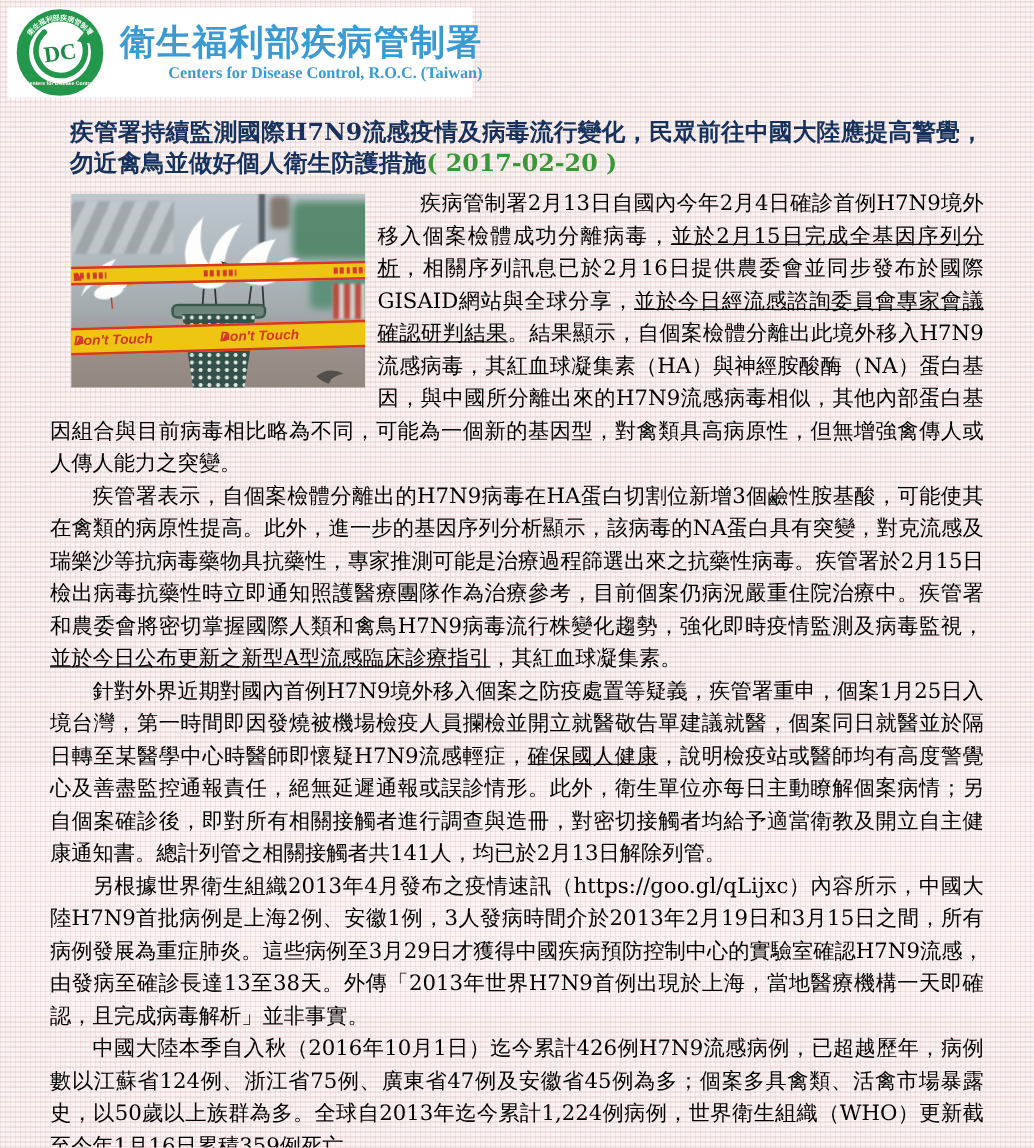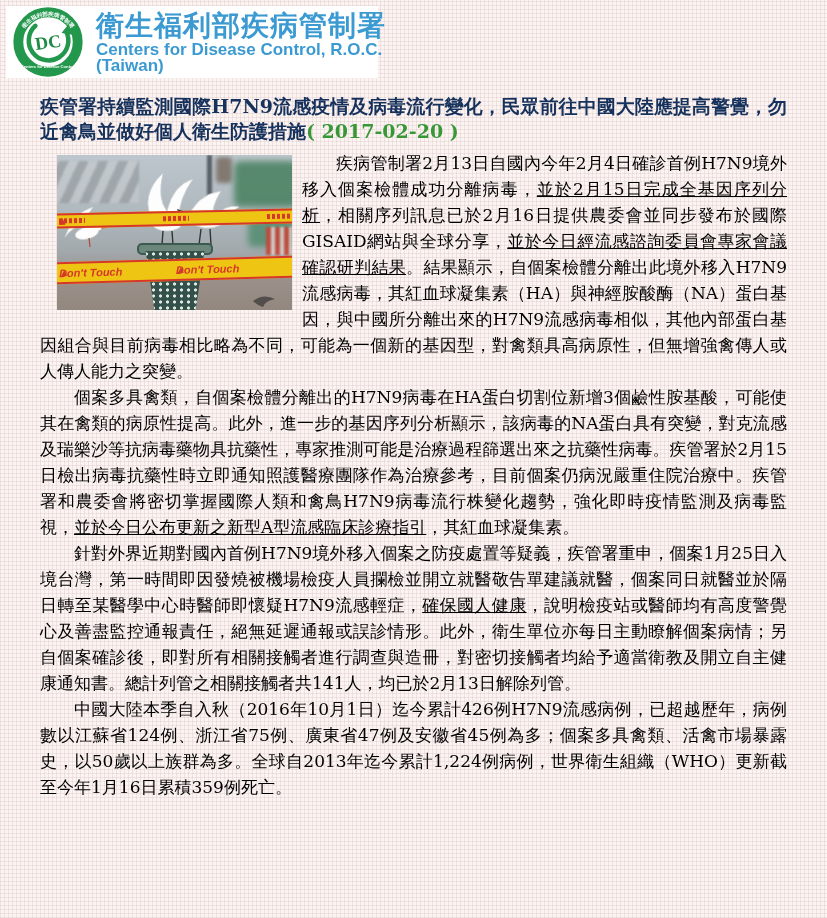--- a/index.html
+++ b/index.html
@@ -19,27 +19,27 @@
     width:372px;height:72px;margin:6px 0 0 6px;background:#ffffff;
     padding-left:6px;box-sizing:border-box;
   }
   .logo-wrap{width:72px;height:72px;flex:0 0 auto;}
   .org-zh{
     font-family:"Liberation Sans","DejaVu Sans",sans-serif;
     font-size:28px;font-weight:bold;color:#3b9ad1;letter-spacing:1px;line-height:32px;
     white-space:nowrap;
   }
   .org-en{
-    font-family:Liberation Sans, sans-serif;
-    font-size:17px;font-weight:bold;color:#3b9ad1;line-height:16px;
+    font-family:Liberation Serif, serif;
+    font-size:13px;font-weight:bold;color:#3b9ad1;line-height:16px;text-align:right;
   }
 
   
   h1.article-title{
-    margin:16px 40px 6px 40px;
+    margin:16px 40px 6px 56px;
     font-size:19px;line-height:25px;font-weight:bold;color:#16325c;
     text-align:justify;
   }
   h1 .date{color:#389838;font-weight:bold;}
 
   
   .article-body{margin:0 40px;font-size:17px;line-height:26px;color:#000;text-align:justify;}
   .paragraphs p{margin:0;text-indent:2em;}
   .paragraphs .u{text-decoration:underline;}
 
@@ -178,19 +178,20 @@
         <span class="tape-item">
             <span class="tri">▲</span>
             <span>Don't Touch</span>
           </span>
         <span class="tape-item"></span>
       </div>
     </div>
 
     <div class="paragraphs">
         <p><span>疾病管制署2月13日自國內今年2月4日確診首例H7N9境外移入個案檢體成功分離病毒，</span><span class="u">並於2月15日完成全基因序列分析</span><span>，相關序列訊息已於2月16日提供農委會並同步發布於國際GISAID網站與全球分享，</span><span class="u">並於今日經流感諮詢委員會專家會議確認研判結果</span><span>。結果顯示，自個案檢體分離出此境外移入H7N9流感病毒，其紅血球凝集素（HA）與神經胺酸酶（NA）蛋白基因，與中國所分離出來的H7N9流感病毒相似，其他內部蛋白基因組合與目前病毒相比略為不同，可能為一個新的基因型，對禽類具高病原性，但無增強禽傳人或人傳人能力之突變。</span></p>
-        <p><span>個案多具禽類，自個案檢體分離出的H7N9病毒在HA蛋白切割位新增3個鹼性胺基酸，可能使其在禽類的病原性提高。此外，進一步的基因序列分析顯示，該病毒的NA蛋白具有突變，對克流感及瑞樂沙等抗病毒藥物具抗藥性，專家推測可能是治療過程篩選出來之抗藥性病毒。疾管署於2月15日檢出病毒抗藥性時立即通知照護醫療團隊作為治療參考，目前個案仍病況嚴重住院治療中。疾管署和農委會將密切掌握國際人類和禽鳥H7N9病毒流行株變化趨勢，強化即時疫情監測及病毒監視，</span><span class="u">並於今日公布更新之新型A型流感臨床診療指引</span><span>，其紅血球凝集素。</span></p>
+        <p><span>疾管署表示，自個案檢體分離出的H7N9病毒在HA蛋白切割位新增3個鹼性胺基酸，可能使其在禽類的病原性提高。此外，進一步的基因序列分析顯示，該病毒的NA蛋白具有突變，對克流感及瑞樂沙等抗病毒藥物具抗藥性，專家推測可能是治療過程篩選出來之抗藥性病毒。疾管署於2月15日檢出病毒抗藥性時立即通知照護醫療團隊作為治療參考，目前個案仍病況嚴重住院治療中。疾管署和農委會將密切掌握國際人類和禽鳥H7N9病毒流行株變化趨勢，強化即時疫情監測及病毒監視，</span><span class="u">並於今日公布更新之新型A型流感臨床診療指引</span><span>，其紅血球凝集素。</span></p>
         <p><span>針對外界近期對國內首例H7N9境外移入個案之防疫處置等疑義，疾管署重申，個案1月25日入境台灣，第一時間即因發燒被機場檢疫人員攔檢並開立就醫敬告單建議就醫，個案同日就醫並於隔日轉至某醫學中心時醫師即懷疑H7N9流感輕症，</span><span class="u">確保國人健康</span><span>，說明檢疫站或醫師均有高度警覺心及善盡監控通報責任，絕無延遲通報或誤診情形。此外，衛生單位亦每日主動瞭解個案病情；另自個案確診後，即對所有相關接觸者進行調查與造冊，對密切接觸者均給予適當衛教及開立自主健康通知書。總計列管之相關接觸者共141人，均已於2月13日解除列管。</span></p>
+        <p><span>另根據世界衛生組織2013年4月發布之疫情速訊（https://goo.gl/qLijxc）內容所示，中國大陸H7N9首批病例是上海2例、安徽1例，3人發病時間介於2013年2月19日和3月15日之間，所有病例發展為重症肺炎。這些病例至3月29日才獲得中國疾病預防控制中心的實驗室確認H7N9流感，由發病至確診長達13至38天。外傳「2013年世界H7N9首例出現於上海，當地醫療機構一天即確認，且完成病毒解析」並非事實。</span></p>
         <p><span>中國大陸本季自入秋（2016年10月1日）迄今累計426例H7N9流感病例，已超越歷年，病例數以江蘇省124例、浙江省75例、廣東省47例及安徽省45例為多；個案多具禽類、活禽市場暴露史，以50歲以上族群為多。全球自2013年迄今累計1,224例病例，世界衛生組織（WHO）更新截至今年1月16日累積359例死亡。</span></p>
       </div>
   </div>
 
 </div>
 
 </body></html>

